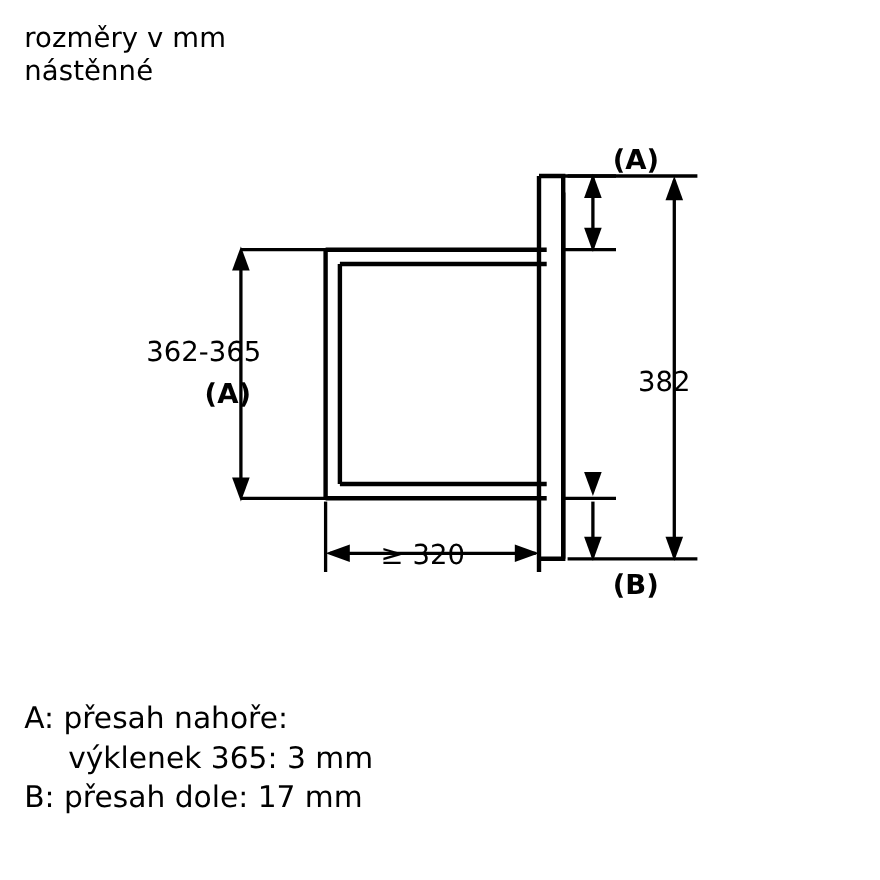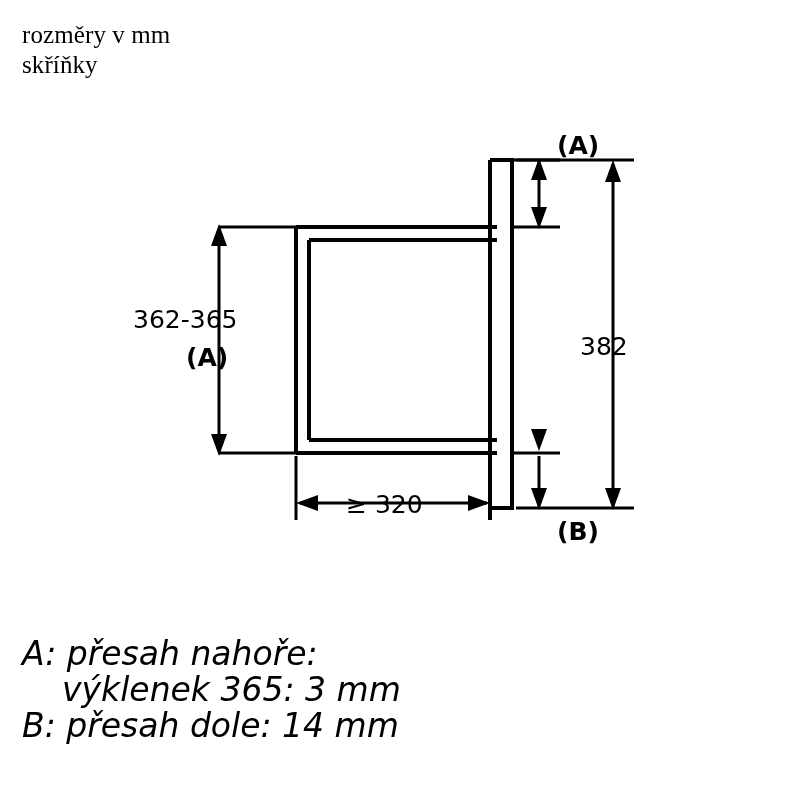--- a/index.html
+++ b/index.html
@@ -22,41 +22,39 @@
   }
   .title-block {
     position: absolute;
     left: 22px;
     top: 20px;
     width: 700px;
     font-size: 25px;
     line-height: 30px;
     color: #000;
     letter-spacing: 0.1px;
-    font-family: Liberation Serif, serif;
   }
   .title-line {
     display: block;
     white-space: nowrap;
   }
   .drawing {
     position: absolute;
     left: 0;
     top: 120px;
     width: 800px;
     height: 500px;
   }
   .legend {
     position: absolute;
     left: 22px;
     top: 636px;
     width: 740px;
-    font-size: 33px;
+    font-size: 27px;
     line-height: 36px;
-    font-style: italic;
   }
   .legend-line {
     display: block;
     white-space: nowrap;
   }
   .legend-indent {
     padding-left: 40px;
   }
   svg { display: block; }
   .dimtext {
@@ -71,21 +69,21 @@
     fill: #000;
   }
 </style>
 </head>
 <body>
 
 <div id="page">
 
   <div class="title-block">
     <span class="title-line">rozměry v mm</span>
-    <span class="title-line">skříňky</span>
+    <span class="title-line">nástěnné</span>
   </div>
 
   <div class="drawing">
     <svg width="800" height="500" viewBox="0 0 800 500" xmlns="http://www.w3.org/2000/svg">
 
       <g stroke="#000" stroke-width="4" fill="none">
 
         <path d="M 296 107 L 497 107"></path>
 
         <path d="M 296 333 L 497 333"></path>
@@ -166,16 +164,16 @@
         <polygon points="539,390 531,368 547,368"></polygon>
       </g>
       <text class="dimtext-bold" x="557" y="420">(B)</text>
 
     </svg>
   </div>
 
   <div class="legend">
     <span class="legend-line">A: přesah nahoře:</span>
     <span class="legend-line legend-indent">výklenek 365: 3 mm</span>
-    <span class="legend-line">B: přesah dole: 14 mm</span>
+    <span class="legend-line">B: přesah dole: 17 mm</span>
   </div>
 
 </div>
 
 </body></html>

